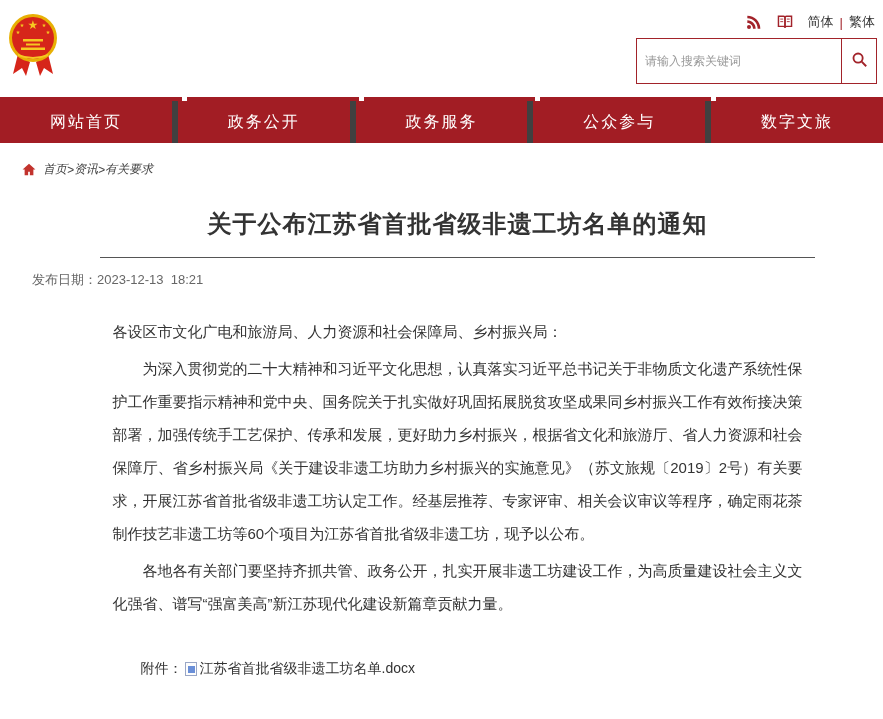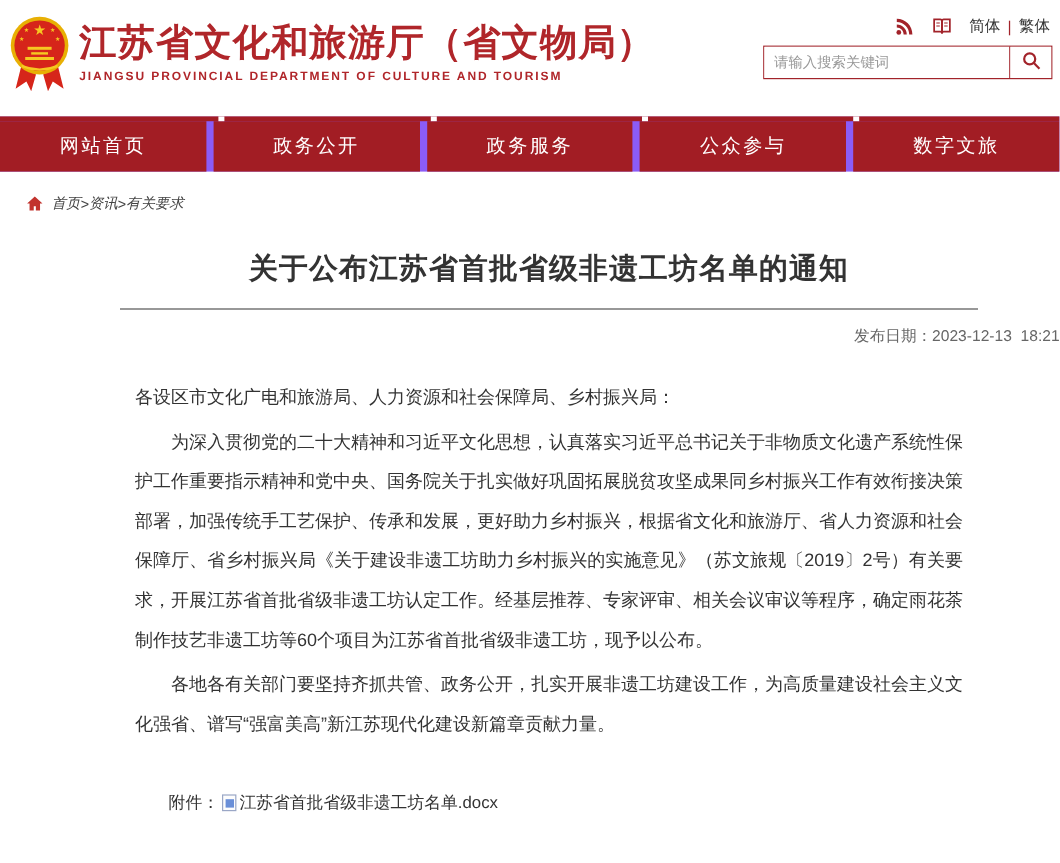--- a/index.html
+++ b/index.html
@@ -12,48 +12,48 @@
   .brand { position: absolute; left: 66px; top: 16px; }
   .site-title { color: #b0262a; font-size: 31px; font-weight: bold; letter-spacing: 1px; line-height: 1.3; }
   .site-subtitle { color: #b0262a; font-size: 10px; font-weight: bold; letter-spacing: 1.6px; margin-top: 3px; }
 
   .top-links { position: absolute; right: 8px; top: 13px; display: flex; align-items: center; gap: 14px; }
   .top-links .icon-btn { display: inline-flex; cursor: pointer; }
   .lang-links { font-size: 13px; color: #333; display: flex; align-items: center; gap: 6px; }
   .lang-links .lang { cursor: pointer; }
   .lang-sep { color: #a2232a; }
 
-  .search-box { position: absolute; right: 6px; top: 38px; width: 241px; height: 28px;
+  .search-box { position: absolute; right: 6px; top: 38px; width: 241px; height: 46px;
     border: 1px solid #a2232a; background: #fff; display: flex; align-items: stretch; }
   .search-input { flex: 1; border: none; outline: none; padding: 0 8px; font-size: 12px; color: #333;
     font-family: "Liberation Sans", sans-serif; }
   .search-input::placeholder { color: #999; }
   .search-divider { width: 1px; background: #a2232a; margin: 0; }
   .search-btn { width: 34px; border: none; background: #fff; display: flex; align-items: center;
     justify-content: center; cursor: pointer; }
 
   
-  .nav { background: #8b5cf6; text-align: right; }
+  .nav { background: #404040; text-align: right; }
   .nav-topstrip { position: relative; height: 4px; background: #a21d24; }
   .nav-topstrip .notch { position: absolute; top: 0; width: 5px; height: 4px; background: #fff; }
   .nav-row { display: flex; gap: 6px; }
   .nav-item { flex: 1; height: 42px; background: #a21d24; color: #fff; font-size: 16px;
     display: flex; align-items: center; justify-content: center; cursor: pointer; letter-spacing: 2px; }
 
   
   .breadcrumb { display: flex; align-items: center; gap: 7px; margin: 18px 0 0 22px;
     font-size: 12px; color: #444; font-style: italic; }
   .breadcrumb .crumb { cursor: pointer; }
   .crumb-sep { color: #444; }
 
   
   .article { margin-top: 30px; margin-left: 32px; }
   .article-title { text-align: center; font-size: 24px; font-weight: bold; color: #333; letter-spacing: 1px; }
   .title-rule { width: 715px; margin: 17px auto 0 auto; border: none; border-top: 1px solid #555; }
-  .pub-line { text-align: right; margin-top: 13px; font-size: 13px; color: #666; }
+  .pub-line { text-align: left; margin-top: 13px; font-size: 13px; color: #666; }
   .pub-line .date-value { white-space: pre; }
 
   .article-body { width: 690px; margin: 26px auto 0 auto; font-size: 15px; color: #333;
     line-height: 33px; text-align: justify; }
   .article-body p { margin: 4px 0; }
   .article-body p.indent { text-indent: 2em; }
 
   .attachment { width: 690px; margin: 40px auto 0 auto; font-size: 14px; color: #333;
     display: flex; align-items: center; text-indent: 0; padding-left: 2em; }
   .doc-icon { display: inline-block; width: 12px; height: 14px; border: 1px solid #9aa7c6;
@@ -78,24 +78,20 @@
         <text x="36" y="15" font-size="5" fill="#f6c821" text-anchor="middle">★</text>
         <text x="10" y="22" font-size="5" fill="#f6c821" text-anchor="middle">★</text>
         <text x="40" y="22" font-size="5" fill="#f6c821" text-anchor="middle">★</text>
         <rect x="15" y="27" width="20" height="2.5" fill="#f6c821"></rect>
         <rect x="18" y="31.5" width="14" height="2" fill="#f6c821"></rect>
         <rect x="13" y="35.5" width="24" height="2.5" fill="#f6c821"></rect>
         <path d="M10 42 Q25 48 40 42 L40 44 Q25 50 10 44 Z" fill="#f6c821"></path>
       </svg>
     </span>
   </a>
-  <div class="brand">
-    <div class="site-title">江苏省文化和旅游厅（省文物局）</div>
-    <div class="site-subtitle">JIANGSU PROVINCIAL DEPARTMENT OF CULTURE AND TOURISM</div>
-  </div>
 
   <div class="top-links">
     <span class="icon-btn">
       <svg width="16" height="16" viewBox="0 0 24 24" fill="#a2232a">
         <circle cx="4.5" cy="19.5" r="3"></circle>
         <path d="M2 9.5v4c4.7 0 8.5 3.8 8.5 8.5h4C14.5 15.1 8.9 9.5 2 9.5z"></path>
         <path d="M2 2.5v4c8.6 0 15.5 7 15.5 15.5h4C21.5 11.2 12.8 2.5 2 2.5z"></path>
       </svg>
     </span>
     <span class="icon-btn">

